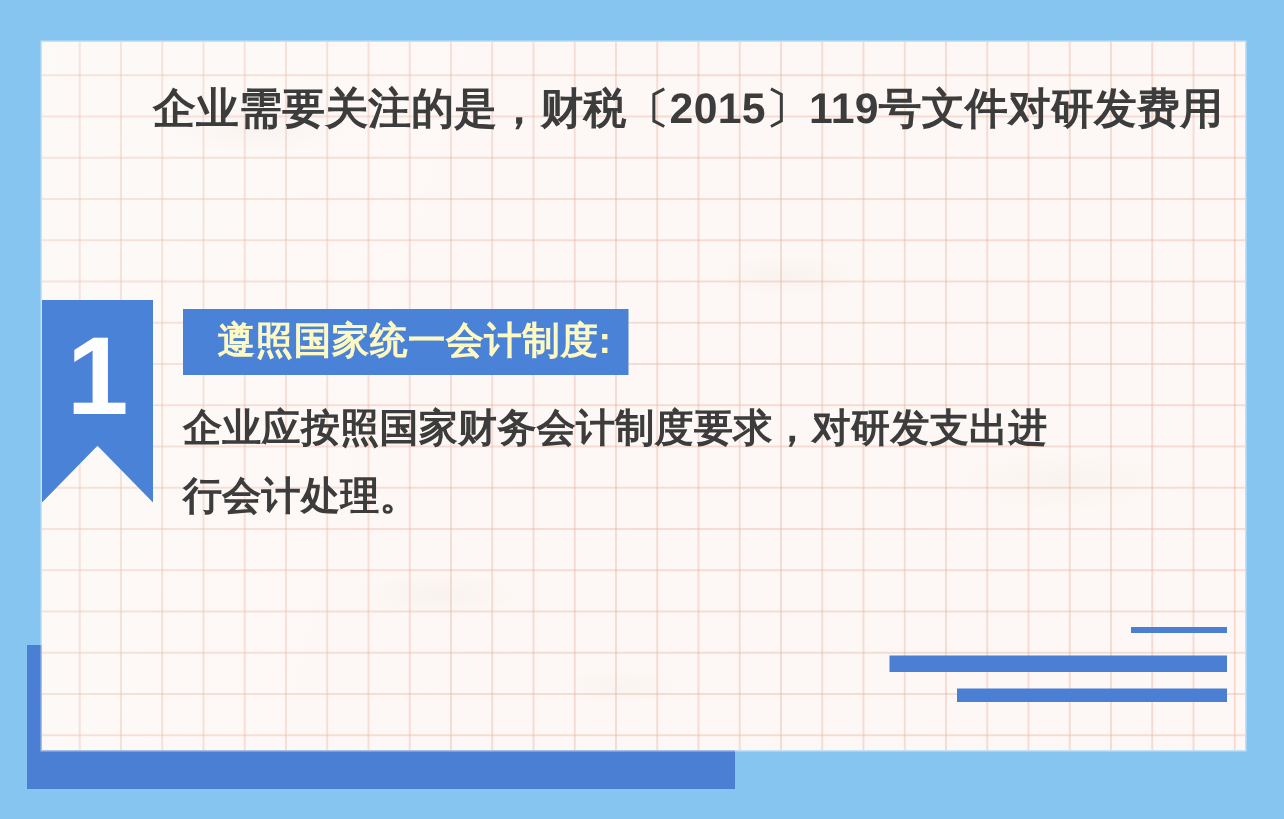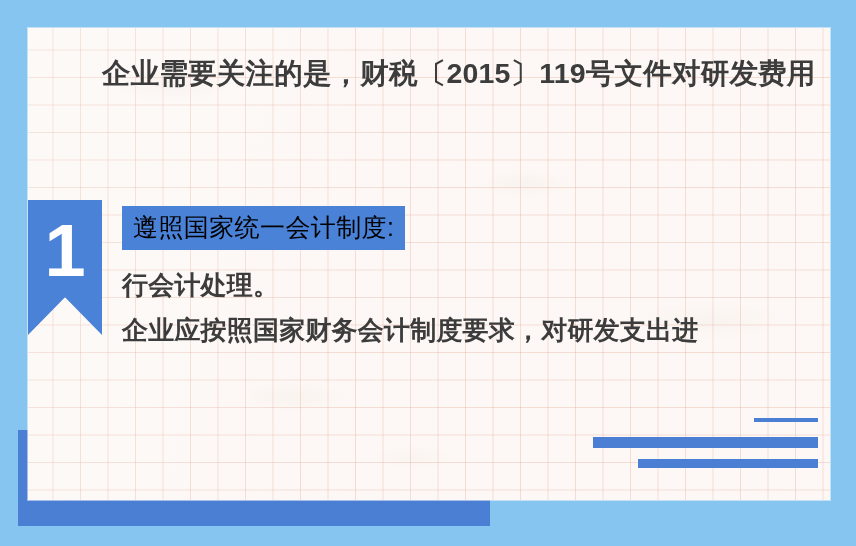--- a/index.html
+++ b/index.html
@@ -108,25 +108,25 @@
   .item-body {
     position: absolute;
     left: 94px;
     top: 178px;
     width: 690px;
     z-index: 3;
   }
   .item-heading {
     display: inline-block;
     background: #4a82d8;
-    color: #000000;
+    color: #fef9c3;
     font-size: 25px;
-    font-weight: normal;
+    font-weight: bold;
     line-height: 1;
-    padding: 9px 11px 10px 11px;
+    padding: 9px 11px 10px 23px;
     white-space: nowrap;
     letter-spacing: 0.4px;
   }
   .item-text {
     margin-top: 13px;
     color: #3c3c3c;
     font-size: 26px;
     font-weight: bold;
     line-height: 45px;
     letter-spacing: 0.2px;
@@ -164,22 +164,22 @@
       <span class="hl-line">企业需要关注的是，财税〔2015〕119号文件对研发费用</span>
     </div>
 
     <div class="badge-ribbon">
       <span class="badge-number">1</span>
     </div>
 
     <div class="item-body">
       <div class="item-heading">遵照国家统一会计制度:</div>
       <div class="item-text">
+        <span class="it-line">企业应按照国家财务会计制度要求，对研发支出进</span>
         <span class="it-line">行会计处理。</span>
-        <span class="it-line">企业应按照国家财务会计制度要求，对研发支出进</span>
       </div>
     </div>
 
     <div class="deco-bars">
       <div class="deco-bar thin"></div>
       <div class="deco-bar thick"></div>
       <div class="deco-bar medium"></div>
     </div>
 
   </div>

